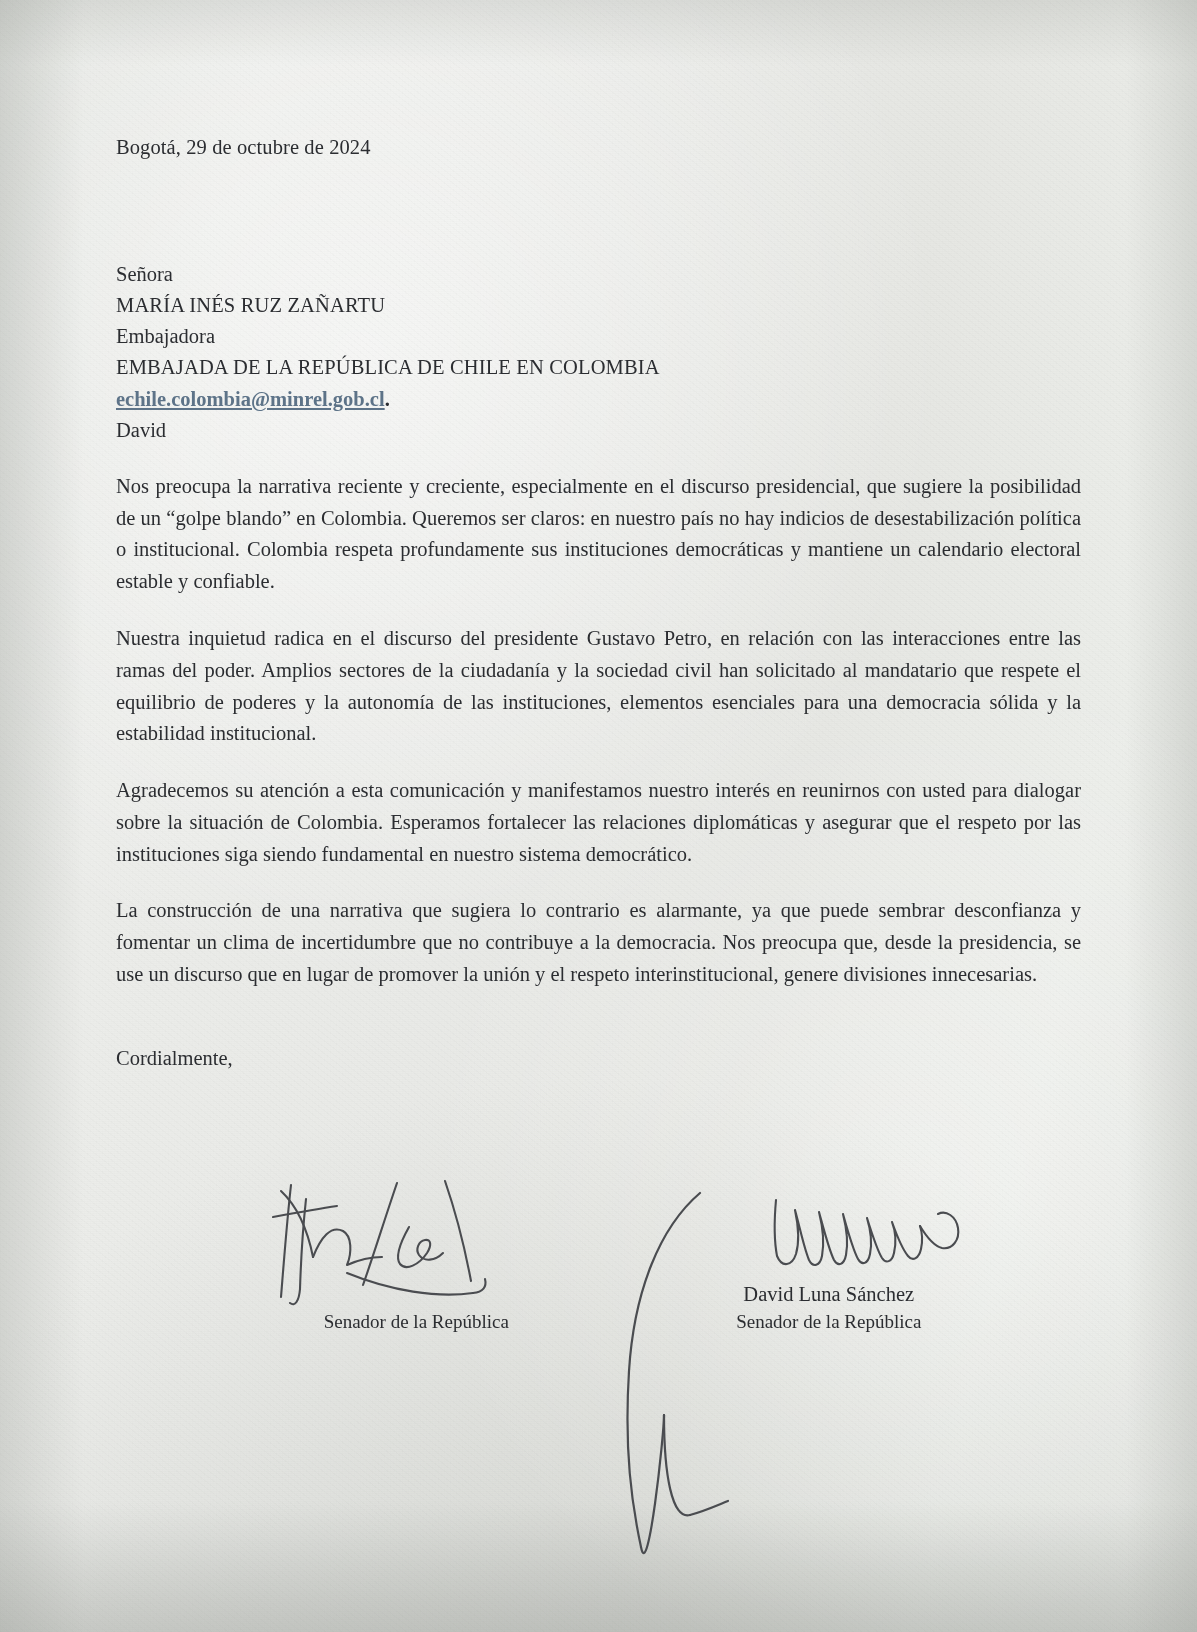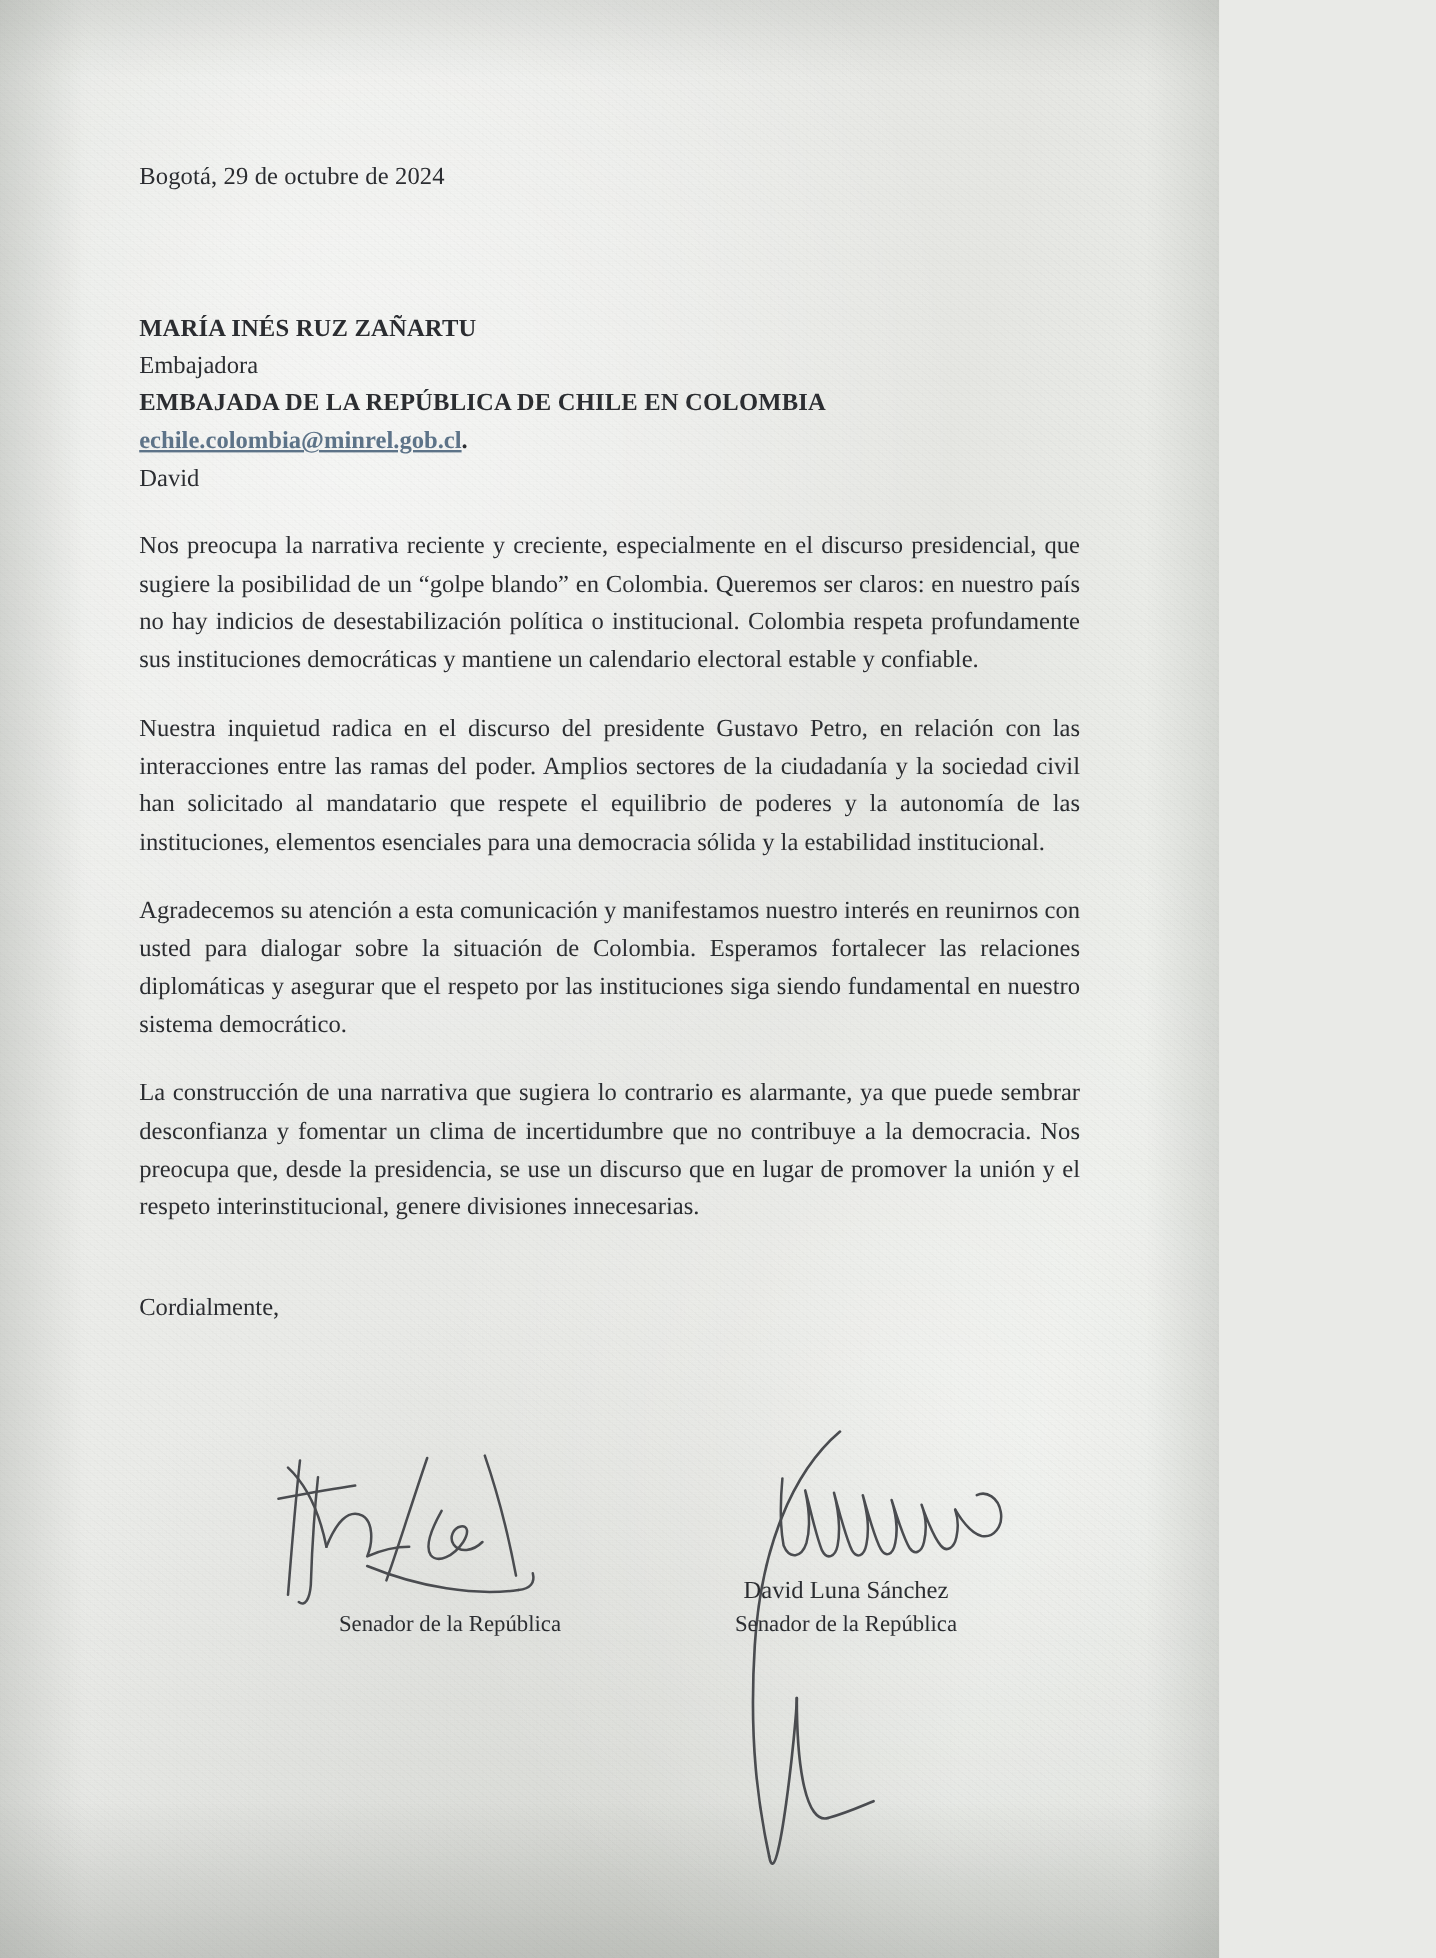--- a/index.html
+++ b/index.html
@@ -12,21 +12,21 @@
     height: 1632px;
     overflow: hidden;
     background: #e9eae7;
     font-family: "Liberation Serif", "DejaVu Serif", serif;
     color: #2b2d31;
   }
 
   
   .sheet {
     position: relative;
-    width: 1016px;
+    width: 1197px;
     height: 1632px;
     box-sizing: border-box;
     background-color: #e8e9e6;
     background-image:
       radial-gradient(ellipse 70% 55% at 30% 22%, rgba(255,255,255,0.55), rgba(255,255,255,0) 70%),
       radial-gradient(ellipse 60% 45% at 78% 72%, rgba(255,255,255,0.32), rgba(255,255,255,0) 72%),
       radial-gradient(ellipse 90% 60% at 50% 108%, rgba(168,172,166,0.30), rgba(168,172,166,0) 70%),
       linear-gradient(103deg, #e4e6e2 0%, #ecedea 18%, #e9eae7 42%, #e6e7e3 63%, #eceeea 82%, #e3e5e1 100%);
     overflow: hidden;
   }
@@ -65,21 +65,21 @@
     font-size: 20.5px;
     letter-spacing: .1px;
   }
 
   .addressee {
     margin-top: 100px;
     font-size: 20.5px;
     line-height: 1.52;
   }
   .addressee .bold {
-    font-weight: bold;
+    font-weight: normal;
     letter-spacing: .15px;
   }
   .email-link {
     font-weight: bold;
     color: #5d7388;
     text-decoration: underline;
     text-underline-offset: 2px;
     display: inline;
   }
   .email-tail { color: #2b2d31; font-weight: bold; }
@@ -148,20 +148,21 @@
 
 <div class="sheet">
   <div class="grain"></div>
   <div class="vignette"></div>
 
   <div class="content">
 
     <div class="date-line">Bogotá, 29 de octubre de 2024</div>
 
     <div class="addressee">
+      <div>Señora</div>
       <div class="bold">MARÍA INÉS RUZ ZAÑARTU</div>
       <div>Embajadora</div>
       <div class="bold">EMBAJADA DE LA REPÚBLICA DE CHILE EN COLOMBIA</div>
       <div><a class="email-link" href="#">echile.colombia@minrel.gob.cl</a><span class="email-tail">.</span></div>
       <div>David</div>
     </div>
 
 
     <p class="body-par">Nos preocupa la narrativa reciente y creciente, especialmente en el discurso presidencial, que sugiere la posibilidad de un “golpe blando” en Colombia. Queremos ser claros: en nuestro país no hay indicios de desestabilización política o institucional. Colombia respeta profundamente sus instituciones democráticas y mantiene un calendario electoral estable y confiable.</p>
     <p class="body-par">Nuestra inquietud radica en el discurso del presidente Gustavo Petro, en relación con las interacciones entre las ramas del poder. Amplios sectores de la ciudadanía y la sociedad civil han solicitado al mandatario que respete el equilibrio de poderes y la autonomía de las instituciones, elementos esenciales para una democracia sólida y la estabilidad institucional.</p>

